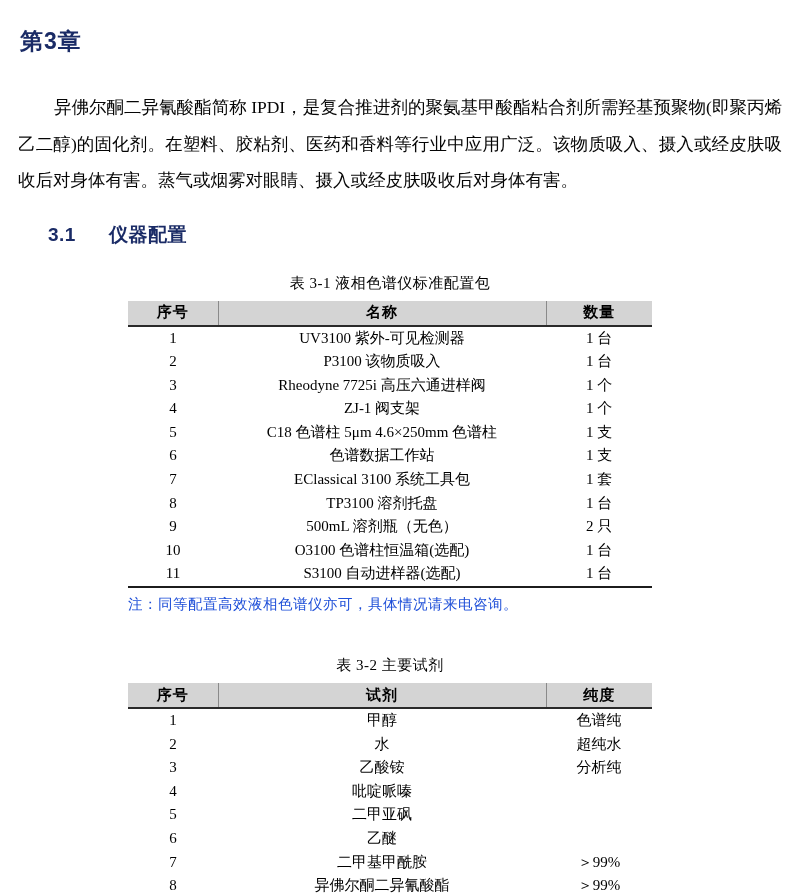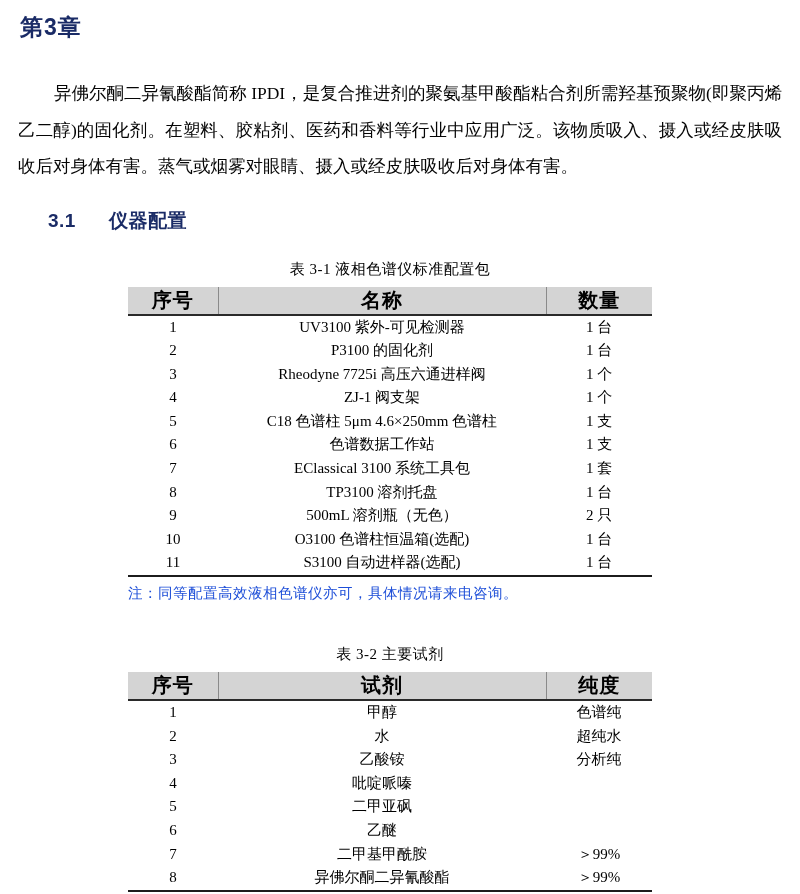--- a/index.html
+++ b/index.html
@@ -11,21 +11,21 @@
     width: 800px;
     height: 894px;
     font-family: "Liberation Serif", "DejaVu Serif", serif;
     color: #000000;
     overflow: hidden;
   }
   .page {
     width: 800px;
     height: 894px;
     box-sizing: border-box;
-    padding-top: 9px;
+    padding-top: 23px;
   }
 
   
   .chapter-heading {
     margin: 2px 0 0 20px;
     display: flex;
     align-items: baseline;
     gap: 46px;
     font-family: "Liberation Sans", "DejaVu Sans", sans-serif;
     font-weight: bold;
@@ -90,21 +90,21 @@
   table.doc-table col.c3 { width: 106px; }
 
   table.doc-table thead th {
     background: #d4d4d4;
     font-weight: bold;
     text-align: center;
     height: 24px;
     padding: 0;
     border-top: 3px solid #ffffff;   
     border-bottom: 2px solid #2a2a2a;
-    font-size: 20px;
+    font-size: 15px;
     letter-spacing: 1px;
     margin-top: 44px;
   }
   table.doc-table thead th + th {
     border-left: 1px solid #8a8a8a;
   }
   table.doc-table tbody td {
     text-align: center;
     height: 23.6px;
     padding: 0;
@@ -153,21 +153,21 @@
         </tr>
       </thead>
       <tbody>
           <tr>
             <td>1</td>
             <td>UV3100 紫外-可见检测器</td>
             <td>1 台</td>
           </tr>
           <tr>
             <td>2</td>
-            <td>P3100 的固化剂</td>
+            <td>P3100 该物质吸入</td>
             <td>1 台</td>
           </tr>
           <tr>
             <td>3</td>
             <td>Rheodyne 7725i 高压六通进样阀</td>
             <td>1 个</td>
           </tr>
           <tr>
             <td>4</td>
             <td>ZJ-1 阀支架</td>

